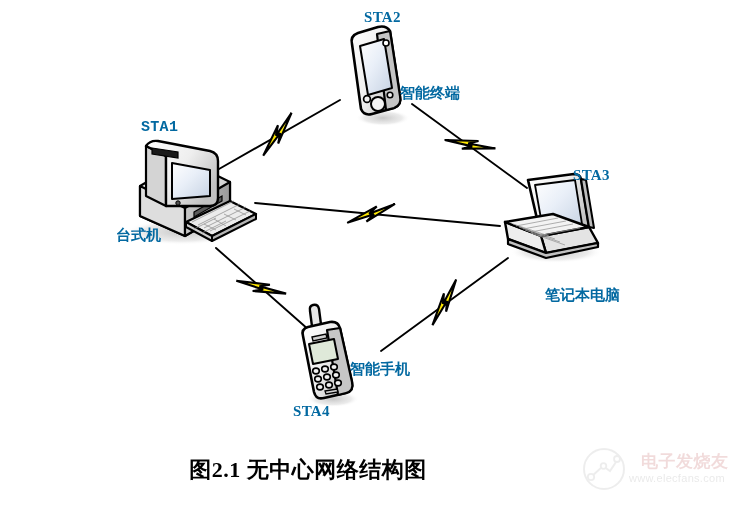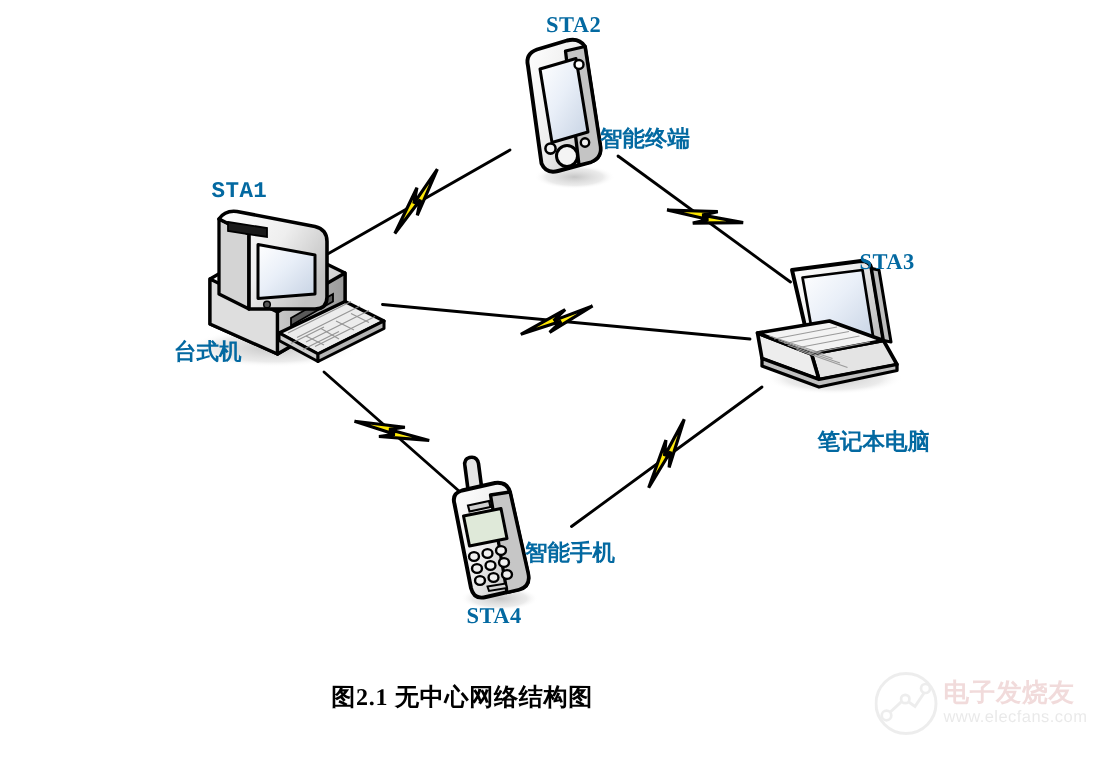--- a/index.html
+++ b/index.html
@@ -38,37 +38,37 @@
     font-weight: bold;
     font-size: 15px;
   }
   #caption {
     position: absolute;
     left: 0;
     top: 455px;
     width: 616px;
     text-align: center;
     font-family: "Liberation Serif", "DejaVu Serif", serif;
-    font-size: 16px;
+    font-size: 22px;
     font-weight: bold;
     color: #000000;
     letter-spacing: 0.5px;
   }
   #watermark {
     position: absolute;
     left: 583px;
     top: 446px;
     width: 150px;
     height: 56px;
     opacity: 0.17;
     pointer-events: none;
   }
   #watermark .wm-text {
     position: absolute;
-    left: 46px;
+    left: 58px;
     top: 4px;
     font-family: "Liberation Sans", "DejaVu Sans", sans-serif;
     font-size: 17px;
     font-weight: bold;
     color: #b03030;
     letter-spacing: 0.5px;
   }
   #watermark .wm-url {
     position: absolute;
     left: 46px;
@@ -269,21 +269,21 @@
 
   <div class="node-label sta-label" style="left:141px; top:120px;font-family:Liberation Mono, monospace;">STA1</div>
   <div class="node-label cn-label" style="left:116px; top:228px;">台式机</div>
 
   <div class="node-label sta-label" style="left:364px; top:10px;">STA2</div>
   <div class="node-label cn-label" style="left:400px; top:86px;">智能终端</div>
 
   <div class="node-label sta-label" style="left:573px; top:168px;">STA3</div>
   <div class="node-label cn-label" style="left:545px; top:256px;margin-top:32px;">笔记本电脑</div>
 
-  <div class="node-label sta-label" style="left:311px; top:404px;">STA4</div>
+  <div class="node-label sta-label" style="left:293px; top:404px;">STA4</div>
   <div class="node-label cn-label" style="left:350px; top:362px;text-align:right;">智能手机</div>
 
   <div id="caption">图2.1 无中心网络结构图</div>
 
   <div id="watermark">
     <svg width="44" height="46" viewBox="0 0 44 46">
       <circle cx="21" cy="23" r="20" fill="none" stroke="#9a9a9a" stroke-width="2"></circle>
       <path d="M 8 31 L 20 20 L 27 25 L 35 13" fill="none" stroke="#9a9a9a" stroke-width="2"></path>
       <circle cx="8" cy="31" r="3.2" fill="#ffffff" stroke="#9a9a9a" stroke-width="1.8"></circle>
       <circle cx="20.5" cy="20" r="2.8" fill="#ffffff" stroke="#9a9a9a" stroke-width="1.8"></circle>

